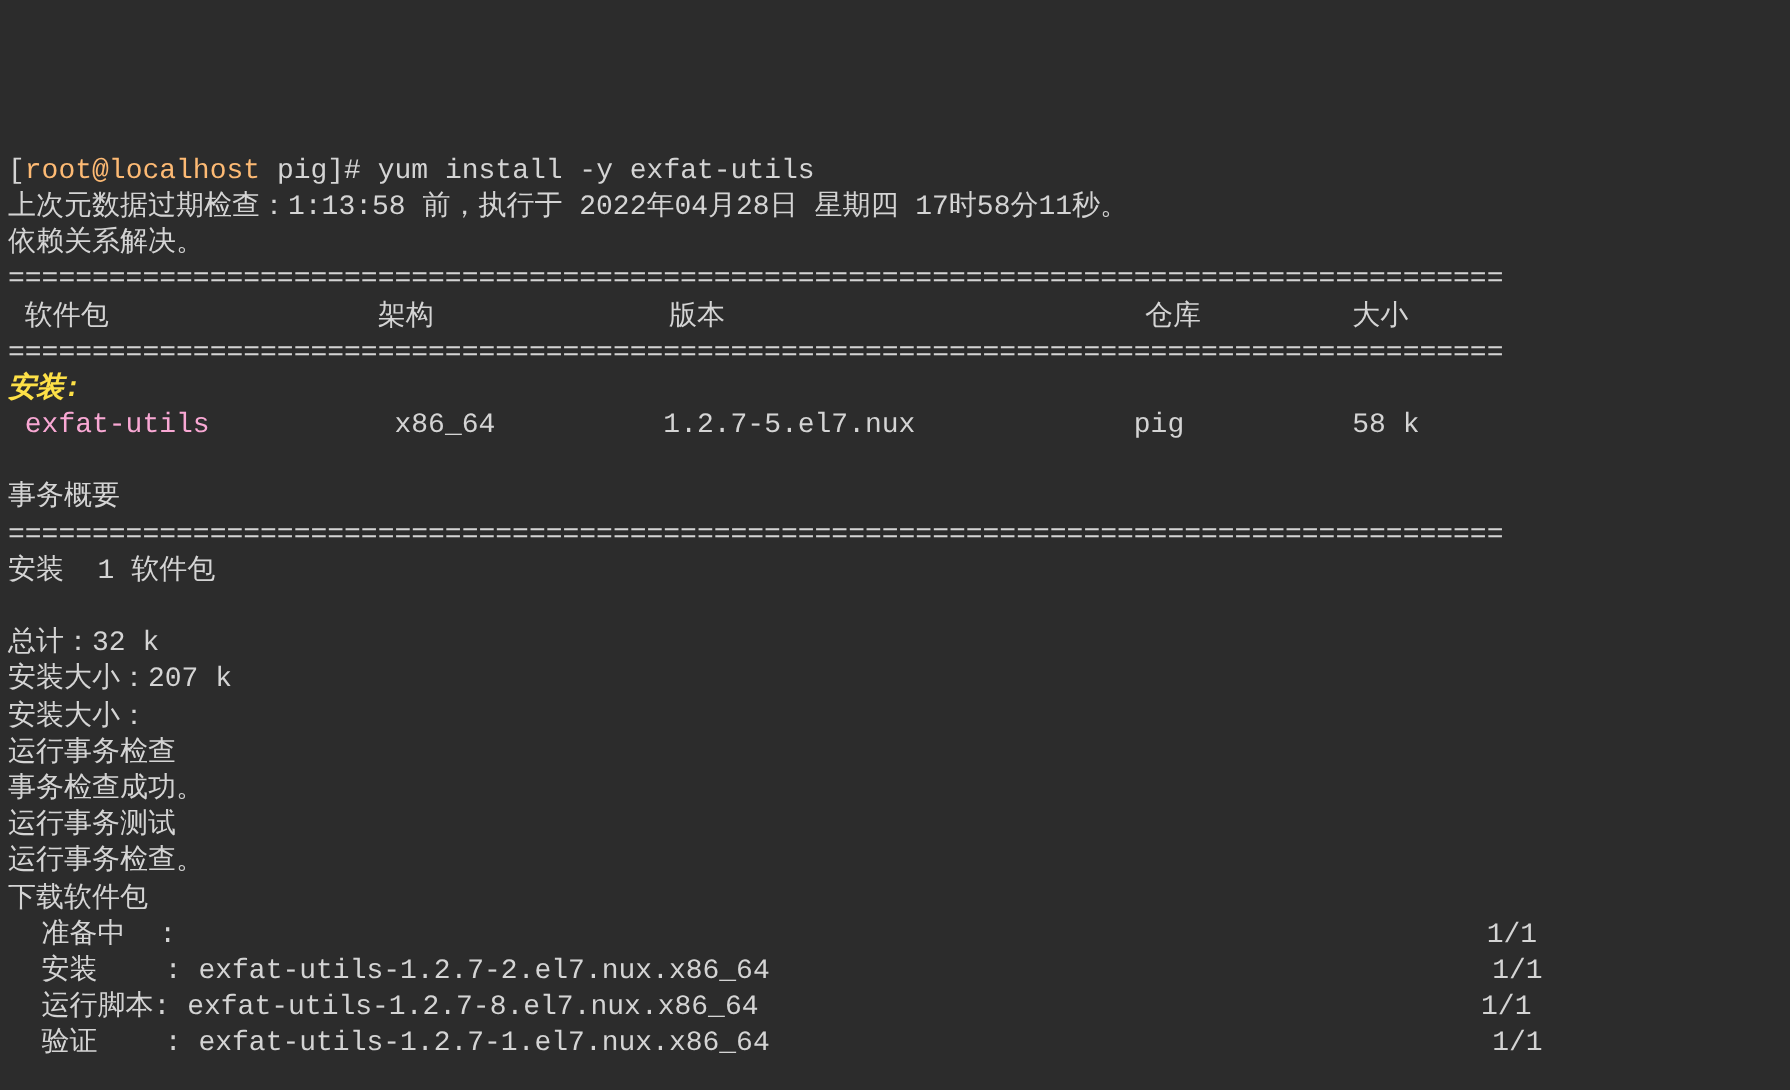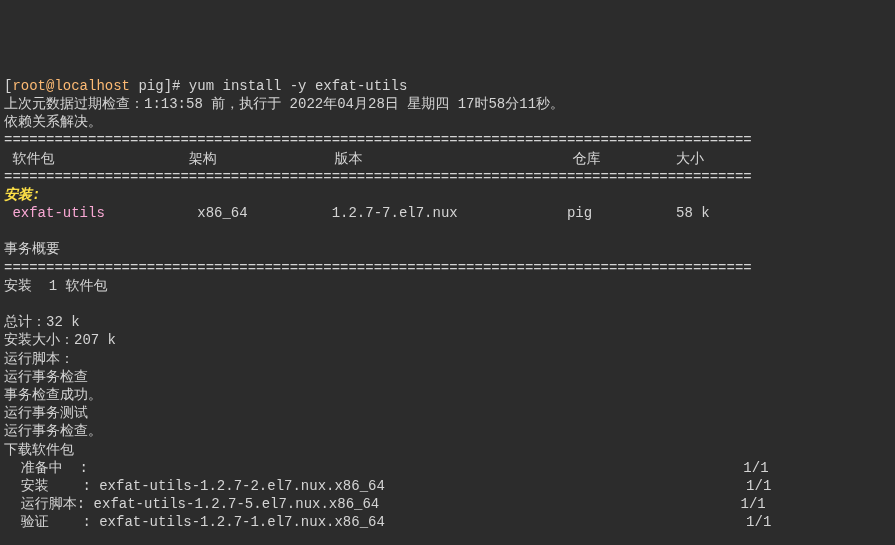--- a/index.html
+++ b/index.html
@@ -39,37 +39,37 @@
 
 
 
 <div><span><span class="white">[</span><span class="teal">root@localhost</span><span class="white"> </span><span class="white">pig</span><span class="white">]#</span><span class="white"> yum install -y exfat-utils</span></span>
 <span>上次元数据过期检查：1:13:58 前，执行于 2022年04月28日 星期四 17时58分11秒。</span>
 <span>依赖关系解决。</span>
 <span>=========================================================================================</span>
 <span> 软件包                架构              版本                         仓库         大小</span>
 <span>=========================================================================================</span>
 <span class="green-bold">安装:</span>
-<span><span class="red"> exfat-utils</span><span>           x86_64          1.2.7-7.el7.nux             pig          58 k</span></span>
+<span><span class="red"> exfat-utils</span><span>           x86_64          1.2.7-5.el7.nux             pig          58 k</span></span>
 
 <span>事务概要</span>
 <span>=========================================================================================</span>
 <span>安装  1 软件包</span>
 
 <span>总计：32 k</span>
 <span>安装大小：207 k</span>
-<span>运行脚本：</span>
+<span>安装大小：</span>
 <span>运行事务检查</span>
 <span>事务检查成功。</span>
 <span>运行事务测试</span>
 <span>运行事务检查。</span>
 <span>下载软件包</span>
 <span><span>  准备中  :</span><span>                                                                              1/1</span></span>
 <span><span>  安装    : exfat-utils-1.2.7-2.el7.nux.x86_64</span><span>                                           1/1</span></span>
-<span><span>  运行脚本: exfat-utils-1.2.7-5.el7.nux.x86_64</span><span>                                           1/1</span></span>
+<span><span>  运行脚本: exfat-utils-1.2.7-8.el7.nux.x86_64</span><span>                                           1/1</span></span>
 <span><span>  验证    : exfat-utils-1.2.7-1.el7.nux.x86_64</span><span>                                           1/1</span></span>
 
 
 
 
 </div>
 
 
 
 

